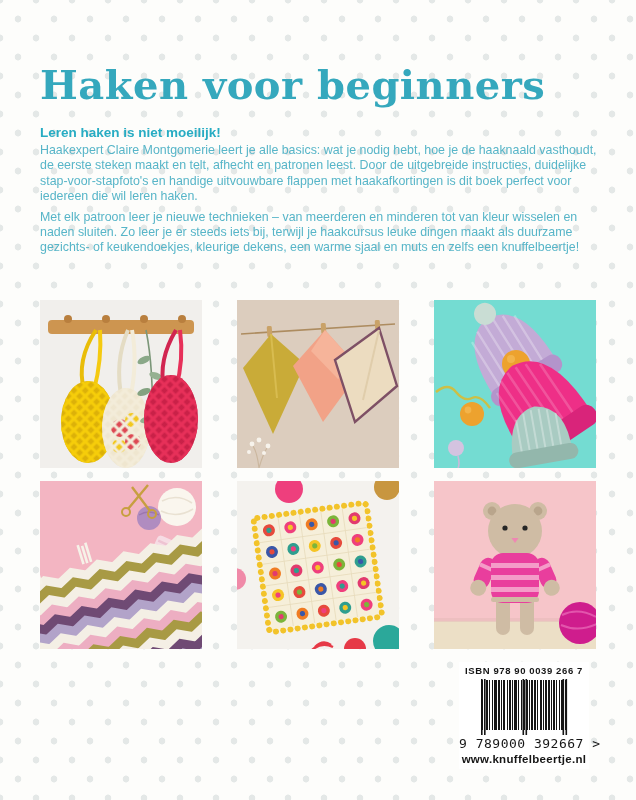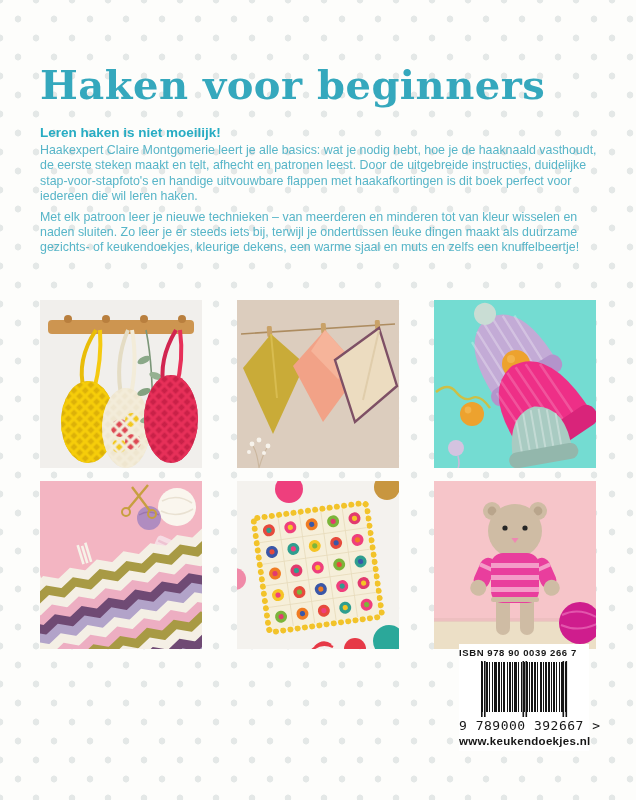--- a/index.html
+++ b/index.html
@@ -26,22 +26,22 @@
   .body-copy p {
     font-size:12.4px; line-height:15.4px; color:#57b5c8; margin-bottom:5px;
   }
   .photo-grid {
     position:absolute; left:40px; top:300px;
     display:grid; grid-template-columns:repeat(3,162px); gap:13px 35px;
   }
   .tile { width:162px; height:168px; overflow:hidden; background:#eee; }
   .tile svg { display:block; }
   .barcode-block {
-    position:absolute; left:459px; top:644px; width:130px;
-    background:#ffffff; text-align:left; padding:3px 0 4px 0;
+    position:absolute; left:459px; top:662px; width:130px;
+    background:#ffffff; text-align:center; padding:3px 0 4px 0;
   }
   .isbn-label {
     font-size:9.5px; font-weight:bold; color:#161616; letter-spacing:0.6px;
     white-space:nowrap;
   }
   .bars { margin:3px auto 0 auto; display:block; }
   .barcode-number {
     font-family:"DejaVu Sans Mono","Liberation Mono",monospace;
     font-size:13px; color:#161616; margin-top:0px; white-space:nowrap; letter-spacing:0.5px;
   }
@@ -52,21 +52,21 @@
 </head>
 <body>
 
 <div class="page">
 
   <div class="content">
     <div class="title">Haken voor beginners</div>
     <div class="intro">Leren haken is niet moeilijk!</div>
     <div class="body-copy">
       <p>Haakexpert Claire Montgomerie leert je alle basics: wat je nodig hebt, hoe je de haaknaald vasthoudt, de eerste steken maakt en telt, afhecht en patronen leest. Door de uitgebreide instructies, duidelijke stap-voor-stapfoto's en handige uitvouwbare flappen met haakafkortingen is dit boek perfect voor iedereen die wil leren haken.</p>
-      <p>Met elk patroon leer je nieuwe technieken – van meerderen en minderen tot van kleur wisselen en naden sluiten. Zo leer je er steeds iets bij, terwijl je ondertussen leuke dingen maakt als duurzame gezichts- of keukendoekjes, kleurige dekens, een warme sjaal en muts en zelfs een knuffelbeertje!</p>
+      <p>Met elk patroon leer je nieuwe technieken – van meerderen en minderen tot van kleur wisselen en naden sluiten. Zo leer je er steeds iets bij, terwijl je haakcursus leuke dingen maakt als duurzame gezichts- of keukendoekjes, kleurige dekens, een warme sjaal en muts en zelfs een knuffelbeertje!</p>
     </div>
   </div>
 
   <div class="photo-grid">
 
     <div class="tile" aria-label="net-market-bags-photo">
       <svg width="162" height="168" viewBox="0 0 162 168">
         <defs>
           <pattern id="meshY" width="8" height="8" patternUnits="userSpaceOnUse" patternTransform="rotate(45)">
             <path d="M0 4 H8 M4 0 V8" stroke="#f6cd0a" stroke-width="3.2" fill="none"></path>
@@ -348,16 +348,16 @@
     <svg class="bars" width="94" height="57" viewBox="0 0 94 57">
       <line x1="4" y1="26" x2="90" y2="26" stroke="#151515" stroke-width="50" stroke-dasharray="2 1 1 1 2 1 1 2 1 1 3 1 2 1 1 1 2 2 1 1 2 1 1 1 3 1 1 2 1 2 1 1 2 1 1 1 2 1 2 1 1 2 2 1 1 1 2 1"></line>
       <rect x="4" y="0" width="1.6" height="56" fill="#151515"></rect>
       <rect x="7" y="0" width="1.6" height="56" fill="#151515"></rect>
       <rect x="45.5" y="0" width="1.6" height="56" fill="#151515"></rect>
       <rect x="48.5" y="0" width="1.6" height="56" fill="#151515"></rect>
       <rect x="85.5" y="0" width="1.6" height="56" fill="#151515"></rect>
       <rect x="88.5" y="0" width="1.6" height="56" fill="#151515"></rect>
     </svg>
     <div class="barcode-number">9 789000 392667 &gt;</div>
-    <div class="website">www.keukendoekjes.nl</div>
+    <div class="website">www.knuffelbeertje.nl</div>
   </div>
 
 </div>
 
 </body></html>

